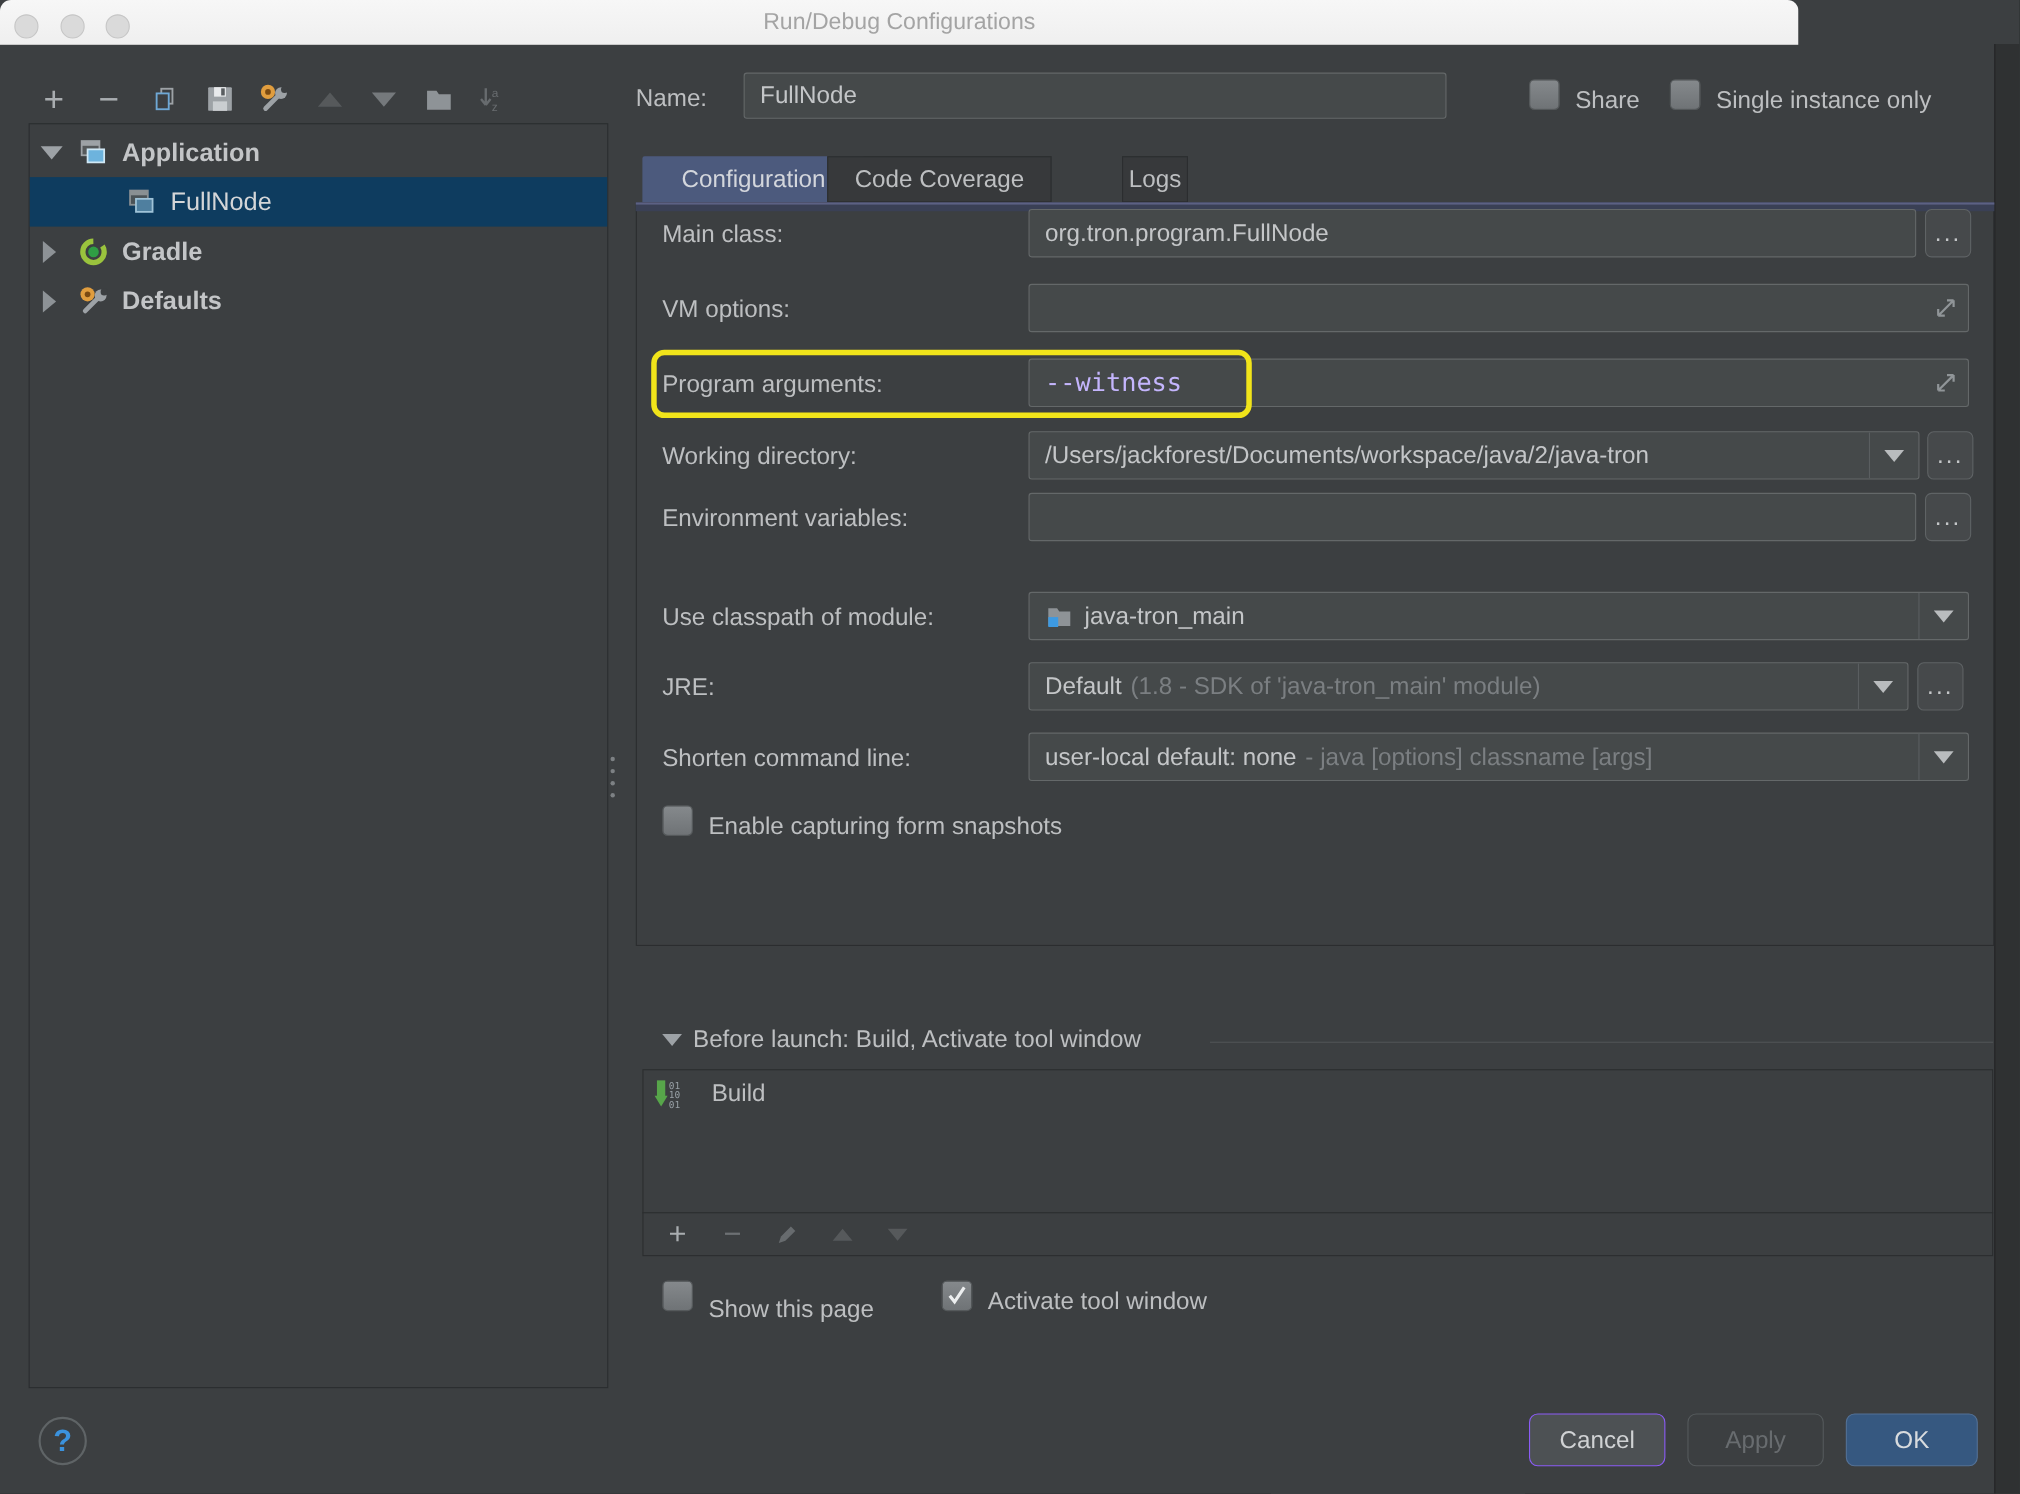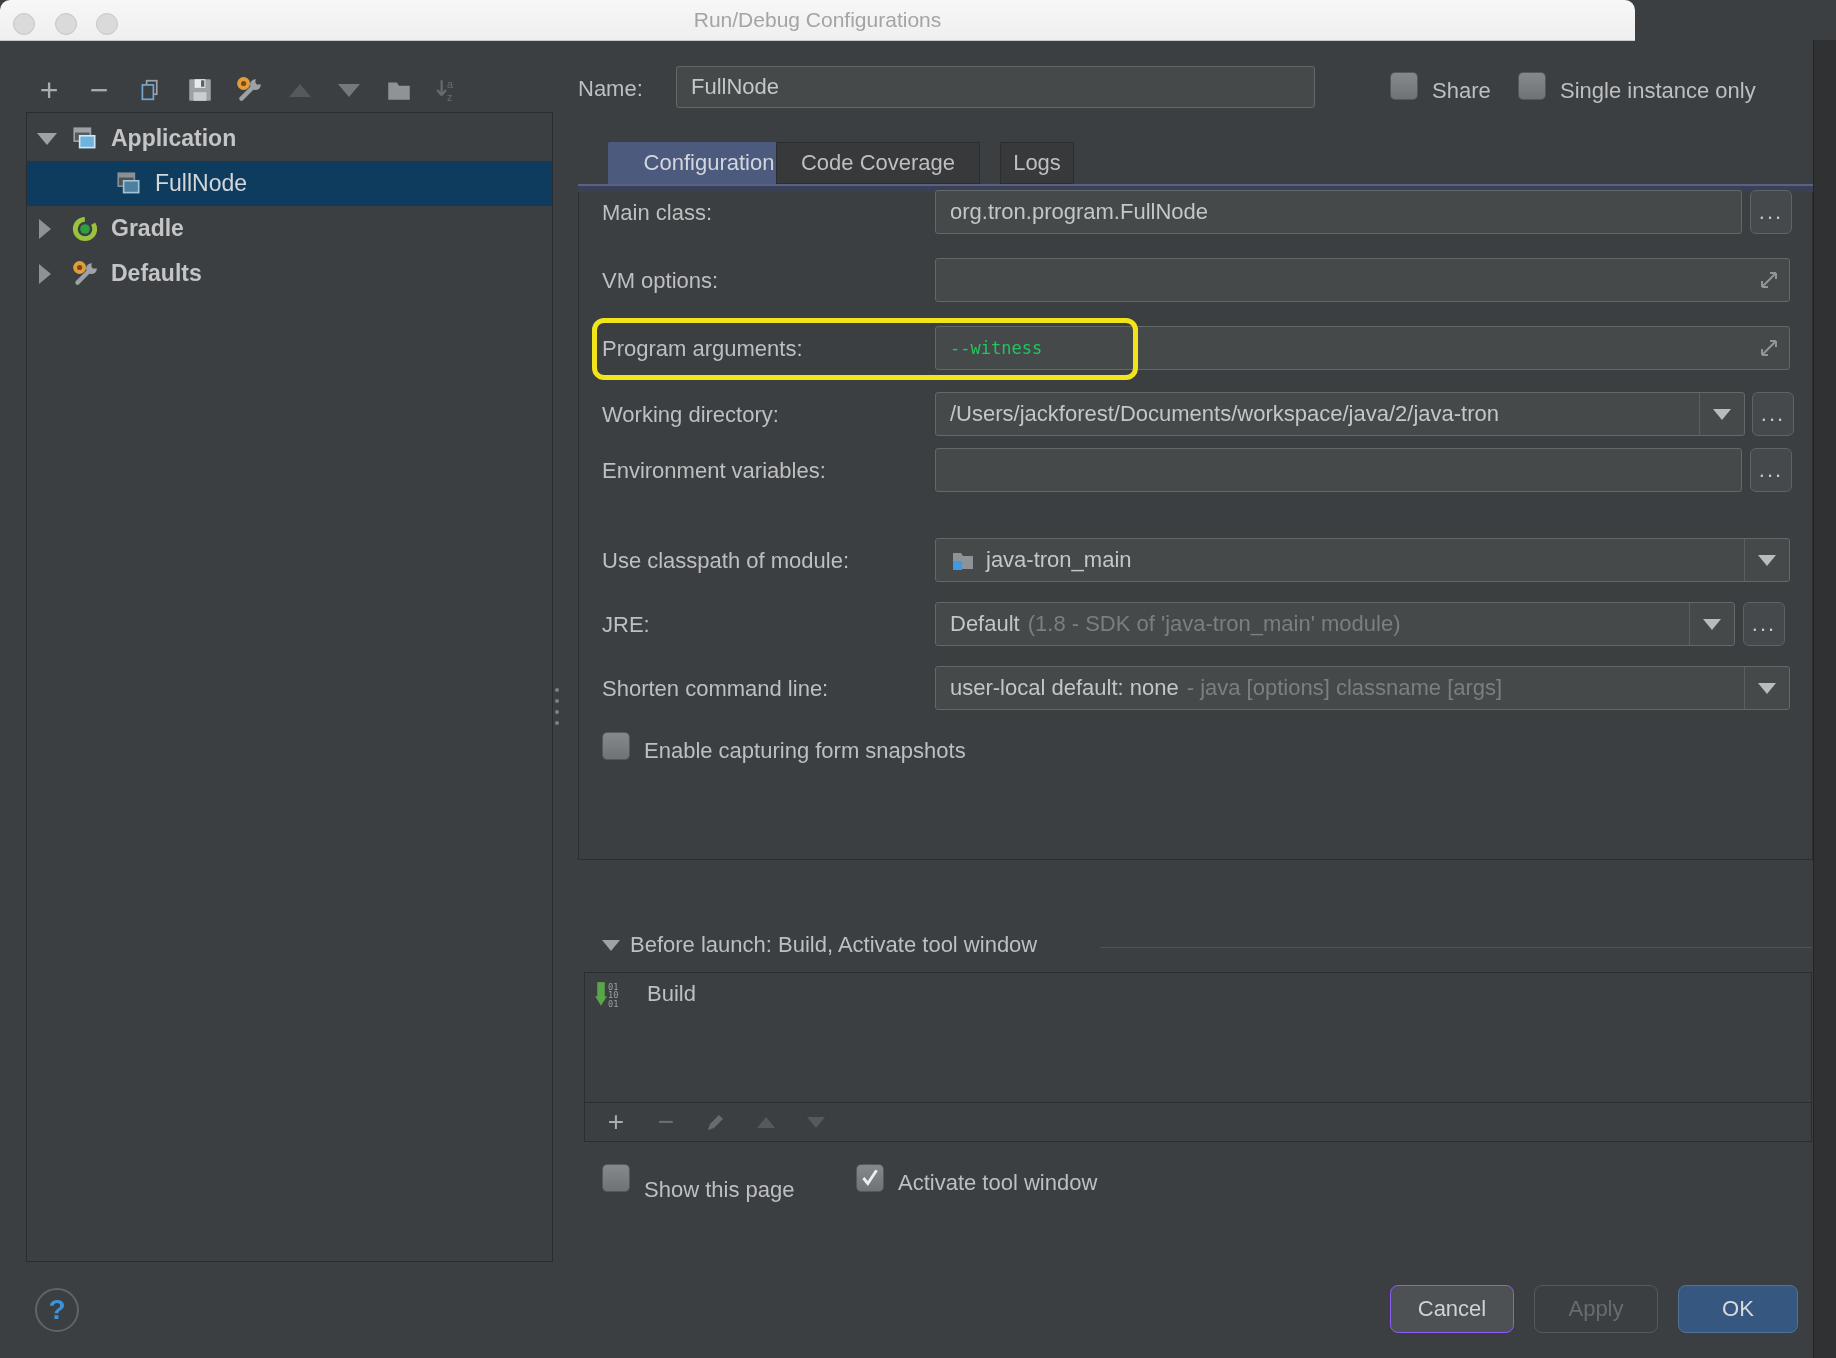--- a/index.html
+++ b/index.html
@@ -30,33 +30,33 @@
   .dots i{width:4px;height:4px;border-radius:50%;background:#7d8184;}
   
   .lbl{position:absolute;font-size:22px;color:#bdbfc1;white-space:nowrap;}
   .field{position:absolute;background:#45494a;border:1px solid #646869;border-radius:3px;box-sizing:border-box;
          font-size:22px;color:#c4c6c8;display:flex;align-items:center;padding:0 14px;white-space:nowrap;overflow:hidden;}
   .hint{color:#7b7f82;margin-left:8px;}
   .cb{position:absolute;width:28px;height:28px;border-radius:5px;background:linear-gradient(#85898c,#6f7376);
       border:1px solid #55595b;box-sizing:border-box;display:flex;align-items:center;justify-content:center;}
   
   .tab{position:absolute;top:142px;height:42px;display:flex;align-items:center;justify-content:center;
-       font-size:22px;box-sizing:border-box;margin-left:24px;}
+       font-size:22px;box-sizing:border-box;}
   .tab.on{background:#4c5a7d;color:#d3d6dc;border-radius:2px 2px 0 0;}
   .tab.off{background:#37393b;color:#bdbfc1;border:1px solid #2b2d2f;}
   .panel{position:absolute;left:578px;top:184px;width:1235px;height:676px;border:1px solid #2b2d2f;box-sizing:border-box;}
   .band{position:absolute;left:578px;top:184px;width:1235px;height:8px;background:#3a4055;border-top:2px solid #5c6184;box-sizing:border-box;}
   
   .btn-sq{position:absolute;width:42px;height:44px;background:#46494b;border:1px solid #5f6365;border-radius:6px;
           box-sizing:border-box;display:flex;align-items:center;justify-content:center;color:#c5c7c9;
           font-size:22px;letter-spacing:2px;line-height:10px;}
   .dd{width:0;height:0;border-left:9px solid transparent;border-right:9px solid transparent;border-top:11px solid #b9bcbe;}
   .ddzone{position:absolute;right:0;top:0;width:44px;height:100%;border-left:1px solid #5a5e60;display:flex;align-items:center;justify-content:center;}
   .expand{position:absolute;right:8px;top:50%;transform:translateY(-50%);}
-  .mono{font-family:"DejaVu Sans Mono", monospace;font-size:17px;color:#22c55e;}
+  .mono{font-family:"DejaVu Sans Mono", monospace;font-size:23px;color:#c4b5fd;}
   .hilite{position:absolute;left:592px;top:318px;width:546px;height:62px;border:5px solid #f1e41a;border-radius:12px;box-sizing:border-box;pointer-events:none;}
   
   .bl-sep{position:absolute;height:1px;background:#515456;}
   .bl-box{position:absolute;left:584px;top:972px;width:1228px;height:170px;border:1px solid #2b2d2f;box-sizing:border-box;}
   .bl-toolsep{position:absolute;left:584px;top:1102px;width:1228px;height:1px;background:#2b2d2f;}
   .bl-tbi{position:absolute;top:1106px;width:36px;height:32px;display:flex;align-items:center;justify-content:center;}
   
   .btn{position:absolute;top:1285px;height:48px;border-radius:8px;font-size:22px;display:flex;align-items:center;
        justify-content:center;box-sizing:border-box;}
   .btn.cancel{background:#4d5154;border:1px solid #8b5cf6;color:#d0d2d4;}
@@ -175,21 +175,21 @@
 
   <span class="lbl" style="left:578px;top:76px">Name:</span>
   <div class="field" style="left:676px;top:66px;width:639px;height:42px">FullNode</div>
   <span class="cb" style="left:1390px;top:72px"></span>
   <span class="lbl" style="left:1432px;top:78px">Share</span>
   <span class="cb" style="left:1518px;top:72px"></span>
   <span class="lbl" style="left:1560px;top:78px">Single instance only</span>
 
   <div class="tab on" style="left:584px;width:202px">Configuration</div>
   <div class="tab off" style="left:752px;width:204px">Code Coverage</div>
-  <div class="tab off" style="left:976px;width:74px">Logs</div>
+  <div class="tab off" style="left:1020px;width:60px">Logs</div>
 
   <div class="panel"></div>
   <div class="band"></div>
 
   <span class="lbl" style="left:602px;top:200px">Main class:</span>
   <div class="field" style="left:935px;top:190px;width:807px;height:44px">org.tron.program.FullNode</div>
   <div class="btn-sq" style="left:1750px;top:190px">
       <span>...</span>
     </div>
 

